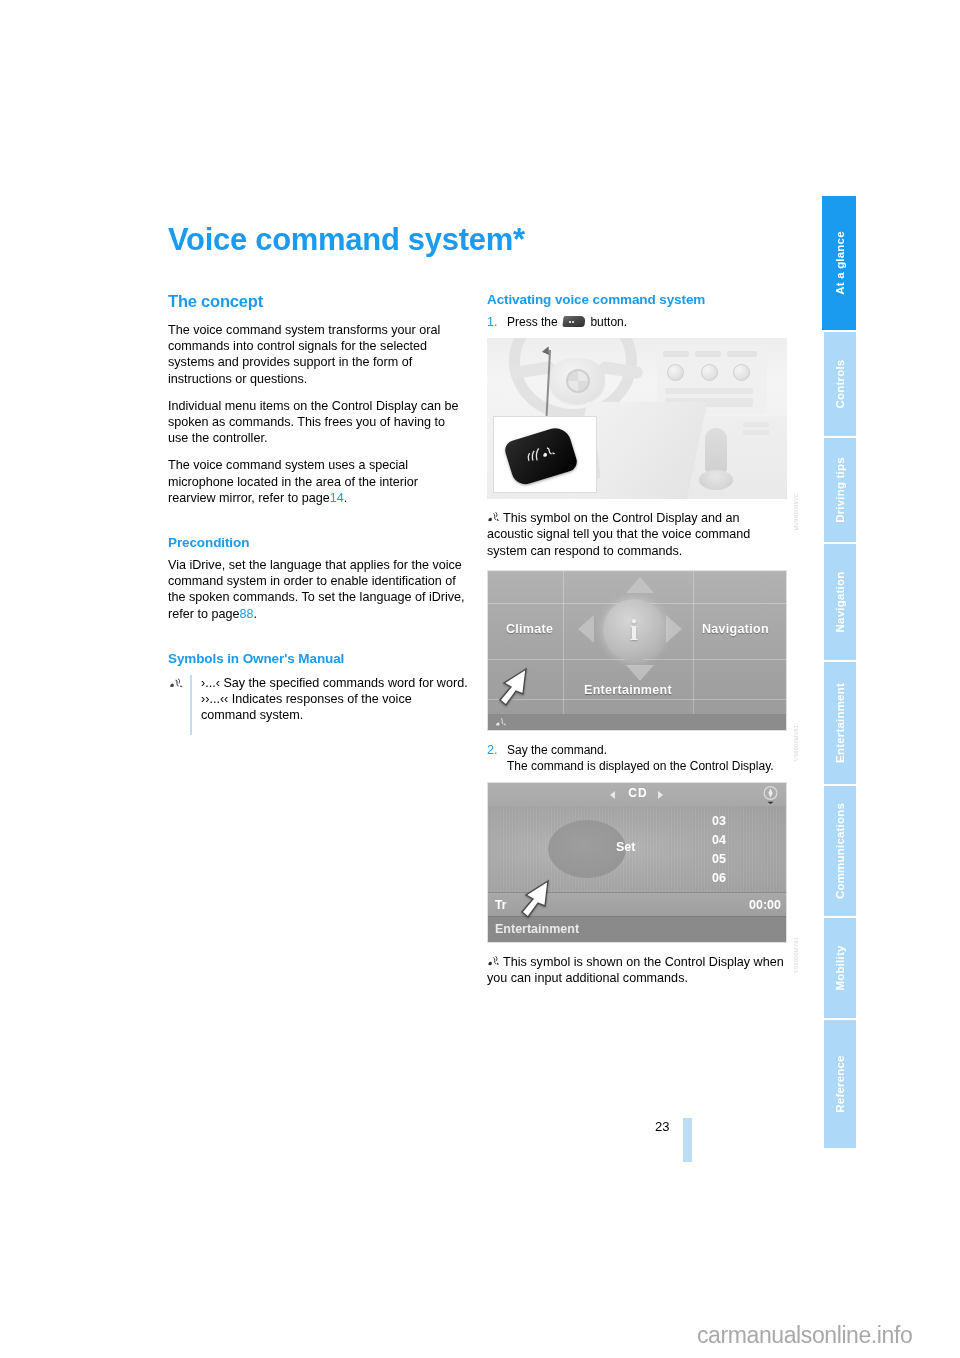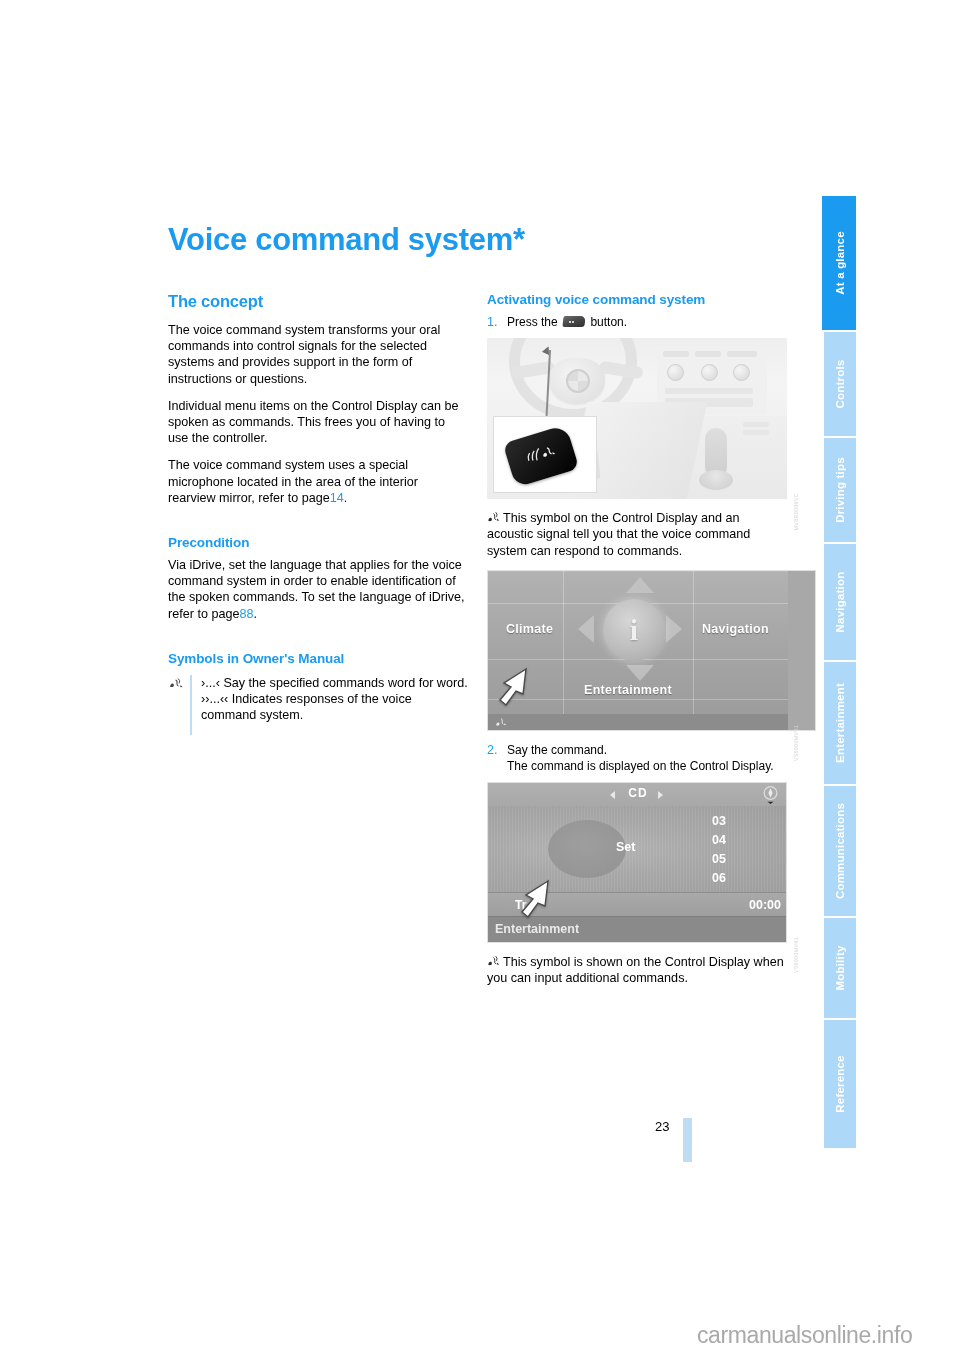--- a/index.html
+++ b/index.html
@@ -233,21 +233,21 @@
     width:66px; height:46px;
     background:linear-gradient(145deg,#2b2b2b 0%,#111111 60%,#000000 100%);
     border-radius:10px 16px 10px 14px;
     transform:rotate(-17deg);
     box-shadow:0 1px 3px rgba(0,0,0,0.35);
   }
   .inset-btn svg { position:absolute; left:17px; top:11px; }
 
   
   .fig-idrive {
-    width:329px; height:161px;
+    width:300px; height:161px;
     position:relative; overflow:hidden;
     background:#a8a8a8;
     border:1px solid #e0e0e0;
   }
   .idrive-grid {
     position:absolute; left:0; top:0; width:300px; height:145px;
     background:
       linear-gradient(180deg, rgba(255,255,255,0.10) 0 1px, transparent 1px),
       linear-gradient(180deg,#b2b2b2 0%,#a6a6a6 50%,#9c9c9c 100%);
   }
@@ -342,21 +342,21 @@
   .cd-tracks div {
     color:#ffffff; font-size:12.5px; font-weight:bold; line-height:19px;
   }
   .cd-trackbar {
     position:absolute; left:0; top:109px; width:300px; height:25px;
     background:linear-gradient(180deg,#a9a9a9,#9e9e9e);
     border-top:1px solid #8c8c8c;
   }
   .cd-tr {
     position:absolute; left:7px; top:5px;
-    color:#ffffff; font-size:12px; font-weight:bold;margin-left:20px;
+    color:#ffffff; font-size:12px; font-weight:bold;
   }
   .cd-time {
     position:absolute; right:7px; top:5px;
     color:#ffffff; font-size:12.5px; font-weight:bold;
   }
   .cd-footer {
     position:absolute; left:0; bottom:0; width:300px; height:26px;
     background:#8a8a8a; border-top:1px solid #7d7d7d;
   }
   .cd-footer span {

